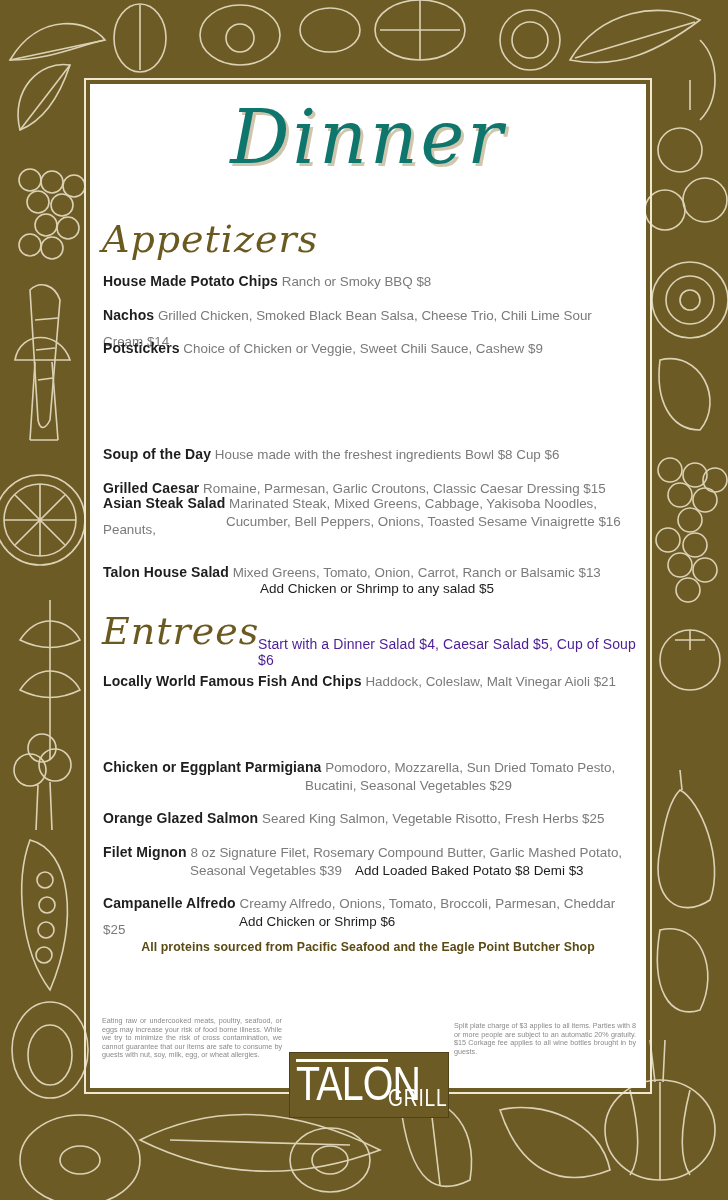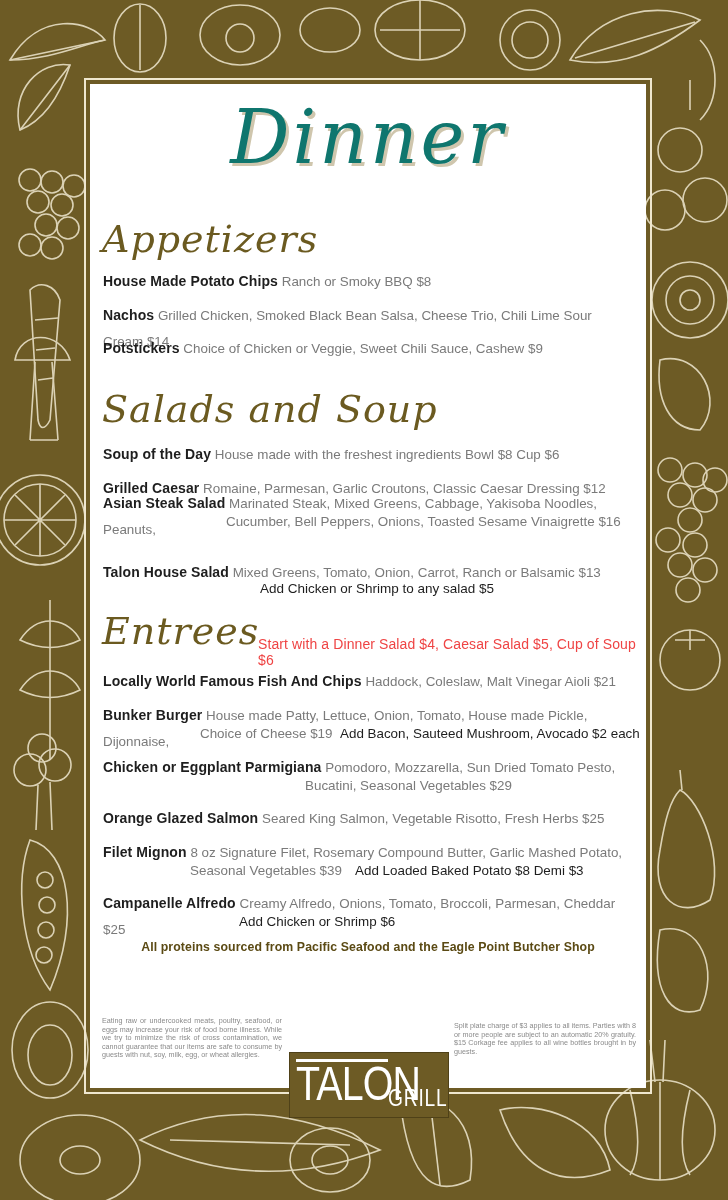--- a/index.html
+++ b/index.html
@@ -31,21 +31,21 @@
 
     .section-head {
       position: absolute; left: 12px;
       font-family: "DejaVu Serif", serif; font-style: italic;
       color: #6b5a20; font-size: 38px; line-height: 1;
       letter-spacing: 1px;
     }
     .section-note {
       position: absolute;
       font-family: "Liberation Sans", sans-serif;
-      font-size: 14px; color: #ef4444; letter-spacing: 0.1px;
+      font-size: 14px; color: #4c1d95; letter-spacing: 0.1px;
     }
 
     .item {
       position: absolute; left: 13px; width: 530px;
       font-family: "Liberation Sans", sans-serif;
       font-size: 13.4px; line-height: 26px;
     }
     .item .name { font-weight: bold; color: #1e1e1e; font-size: 14px; letter-spacing: 0.1px; }
     .item .desc { color: #7a7a7a; }
     .item .extra { color: #1e1e1e; }
@@ -221,53 +221,46 @@
   </div>
   <div class="item" style="top:218px;">
     <span class="name">Nachos</span>
     <span class="desc">Grilled Chicken, Smoked Black Bean Salsa, Cheese Trio, Chili Lime Sour Cream  $14</span>
   </div>
   <div class="item" style="top:251px;">
     <span class="name">Potstickers</span>
     <span class="desc">Choice of Chicken or Veggie, Sweet Chili Sauce, Cashew $9</span>
   </div>
 
-  <div class="section-head" style="top:306px;">Salads and Soup</div>
 
   <div class="item" style="top:357px;">
     <span class="name">Soup of the Day</span>
     <span class="desc">House made with the freshest ingredients   Bowl $8   Cup $6</span>
   </div>
   <div class="item" style="top:391px;">
     <span class="name">Grilled Caesar</span>
-    <span class="desc">Romaine, Parmesan, Garlic Croutons, Classic Caesar Dressing $12</span>
+    <span class="desc">Romaine, Parmesan, Garlic Croutons, Classic Caesar Dressing $15</span>
   </div>
   <div class="item" style="top:406px; height:40px;">
     <span class="name">Asian Steak Salad</span>
     <span class="desc">Marinated Steak, Mixed Greens, Cabbage, Yakisoba Noodles, Peanuts,</span>
     <span class="desc cont" style="left:123px; top:19px;">Cucumber, Bell Peppers, Onions, Toasted Sesame Vinaigrette  $16</span>
   </div>
   <div class="item" style="top:475px;">
     <span class="name">Talon House Salad</span>
     <span class="desc">Mixed Greens, Tomato, Onion, Carrot, Ranch or Balsamic $13</span>
   </div>
   <div class="addon" style="left:170px; top:497px;">Add Chicken or Shrimp to any salad  $5</div>
 
   <div class="section-head" style="top:528px;">Entrees</div>
   <div class="section-note" style="left:168px; top:552px;">Start with a Dinner Salad $4, Caesar Salad $5, Cup of Soup $6</div>
 
   <div class="item" style="top:584px;">
     <span class="name">Locally World Famous Fish And Chips</span>
     <span class="desc">Haddock, Coleslaw, Malt Vinegar Aioli  $21</span>
-  </div>
-  <div class="item" style="top:618px; height:40px;">
-    <span class="name">Bunker Burger</span>
-    <span class="desc">House made Patty, Lettuce, Onion, Tomato, House made Pickle, Dijonnaise,</span>
-    <span class="desc cont" style="left:97px; top:19px;">Choice of Cheese  $19</span>
-    <span class="extra cont" style="left:237px; top:19px;">Add Bacon, Sauteed Mushroom, Avocado  $2 each</span>
   </div>
   <div class="item" style="top:670px; height:40px;">
     <span class="name">Chicken or Eggplant Parmigiana</span>
     <span class="desc">Pomodoro, Mozzarella, Sun Dried Tomato Pesto,</span>
     <span class="desc cont" style="left:202px; top:19px;">Bucatini, Seasonal Vegetables $29</span>
   </div>
   <div class="item" style="top:721px;">
     <span class="name">Orange Glazed Salmon</span>
     <span class="desc">Seared King Salmon, Vegetable Risotto, Fresh Herbs  $25</span>
   </div>

